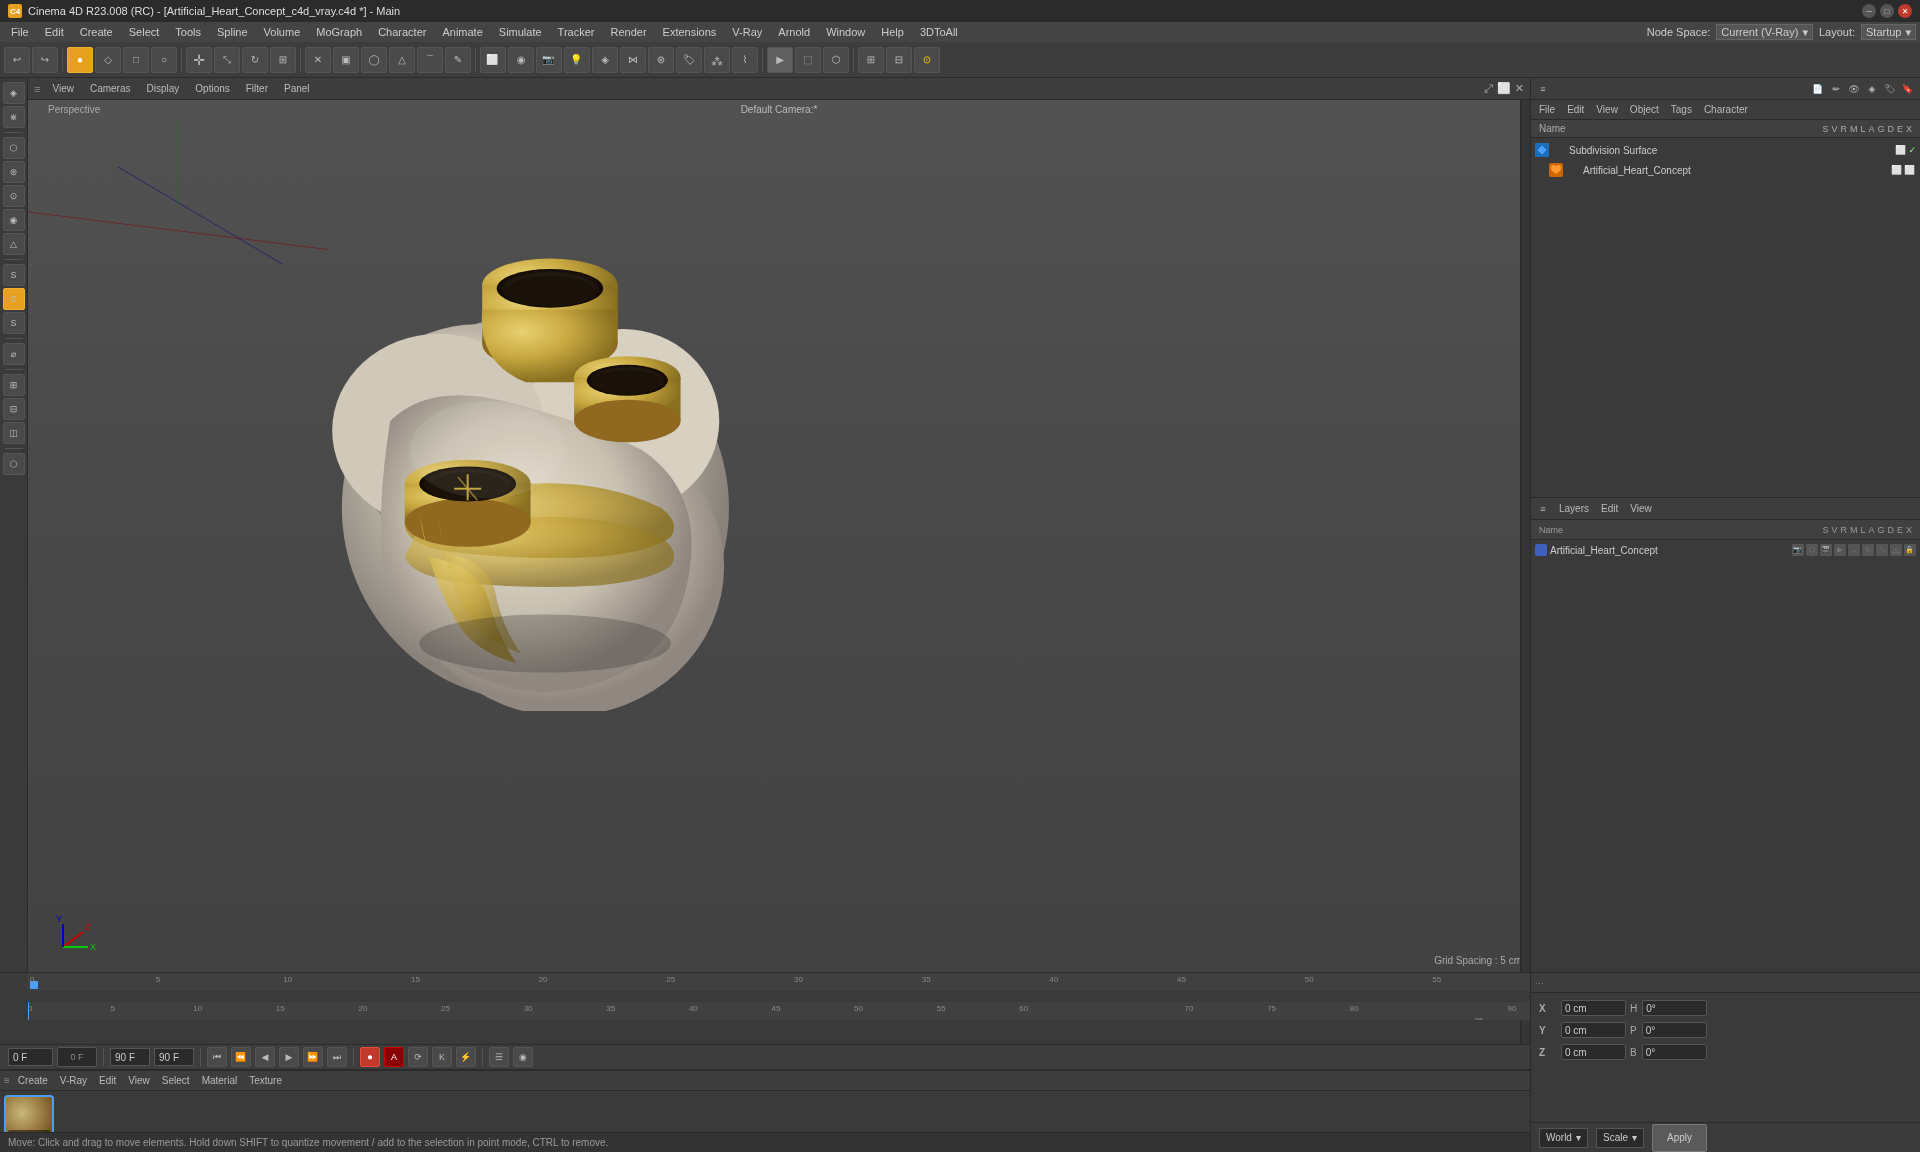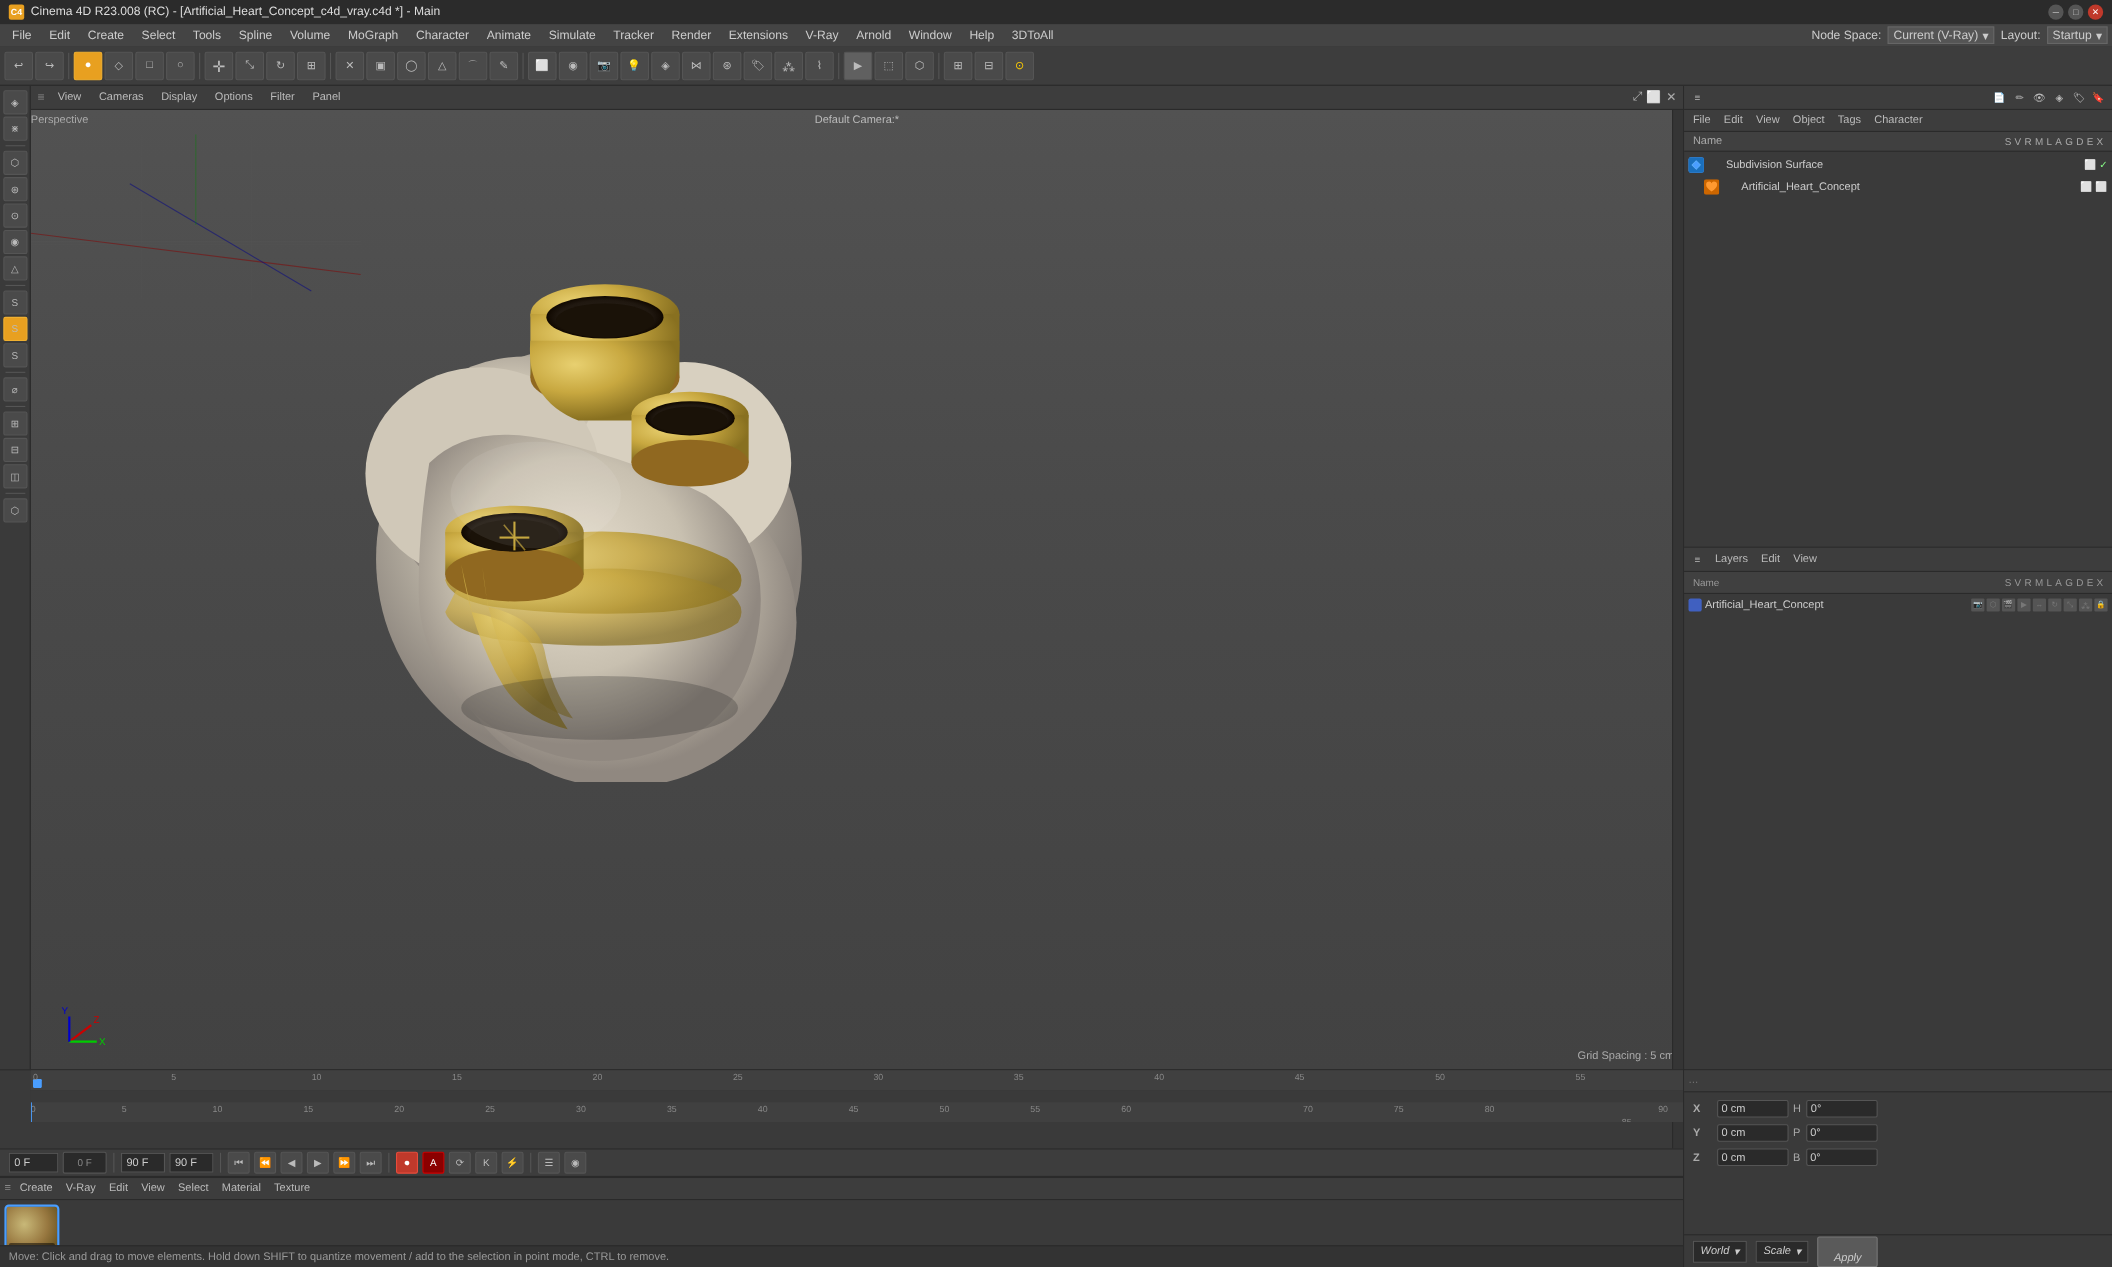--- a/index.html
+++ b/index.html
@@ -220,21 +220,21 @@
       gap: 4px;
     }
     .vp-header-icon {
       font-size: 11px;
       color: #aaa;
       cursor: pointer;
     }
     #viewport-label {
       position: absolute;
       top: 26px;
-      left: 0;
+      left: 20px;
       font-size: 10px;
       color: #aaa;
       z-index: 10;
     }
     #camera-label {
       position: absolute;
       top: 26px;
       left: 50%;
       transform: translateX(-50%);
       font-size: 10px;
@@ -685,21 +685,20 @@
       align-items: center;
       gap: 3px;
     }
     #attr-bottom {
       height: 30px;
       display: flex;
       align-items: center;
       padding: 0 8px;
       gap: 8px;
       border-top: 1px solid #2a2a2a;
-      font-style: italic;
     }
     .attr-dropdown {
       background: #2a2a2a;
       border: 1px solid #555;
       color: #ccc;
       font-size: 10px;
       padding: 2px 6px;
       height: 20px;
       cursor: pointer;
       display: flex;
@@ -709,21 +708,21 @@
     .attr-apply-btn {
       background: #5a5a5a;
       border: 1px solid #777;
       color: #ccc;
       font-size: 10px;
       padding: 13px 14px;
       cursor: pointer;
       border-radius: 2px;
       height: 20px;
       display: flex;
-      align-items: flex-start;
+      align-items: center;
     }
 
     
     #status-bar {
       position: absolute;
       bottom: 0;
       left: 0;
       right: 390px;
       height: 20px;
       background: #333;

